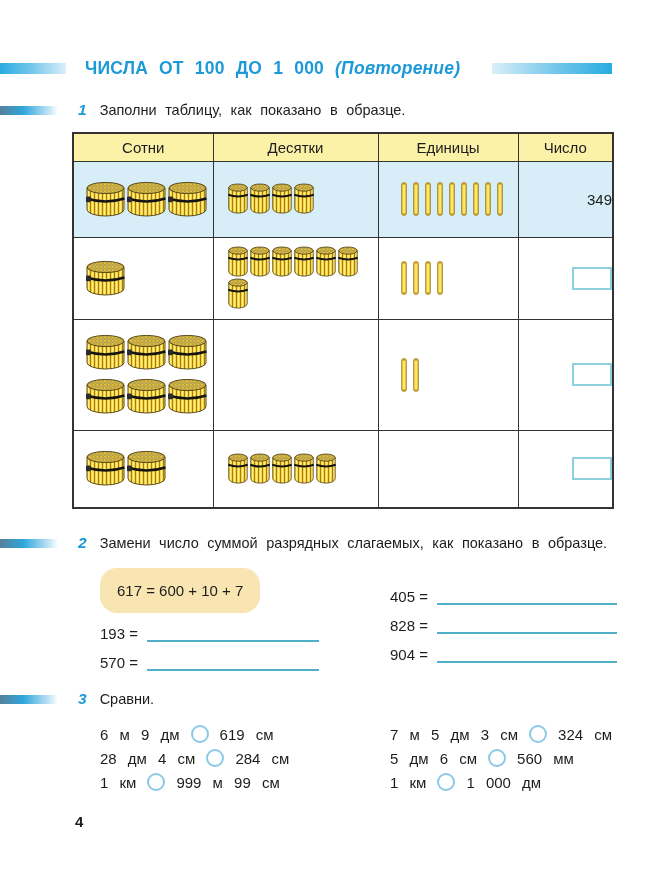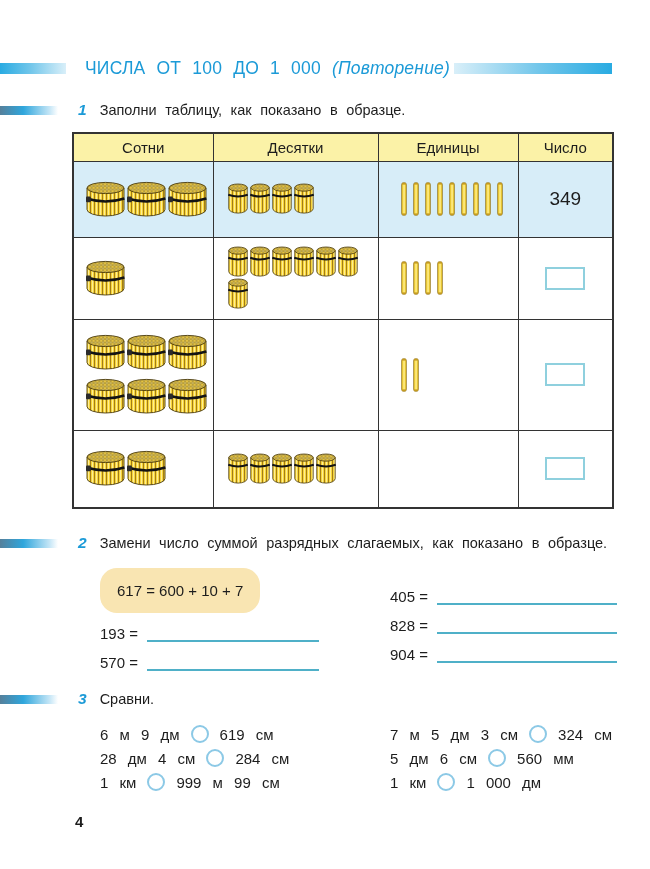--- a/index.html
+++ b/index.html
@@ -16,21 +16,21 @@
   body{background:#ffffff;}
   .page{
     position:relative;width:650px;height:869px;background:#fff;
     font-family:"Liberation Sans",sans-serif;color:var(--ink);overflow:hidden;
   }
   
   .header{display:flex;align-items:center;width:612px;margin-top:58px;}
   .hbar{height:11px;background:linear-gradient(90deg,#29ABE2 0%,#6FC5EA 45%,#D9EFF9 100%);}
   .hbar-left{width:66px;flex:0 0 auto;}
   .hbar-right{flex:1 1 auto;background:linear-gradient(90deg,#D9EFF9 0%,#6FC5EA 55%,#29ABE2 100%);}
-  .title{white-space:nowrap;padding:0 4px 0 19px;font-size:17.5px;font-weight:normal;color:var(--accent);word-spacing:6px;letter-spacing:.2px;}
+  .title{white-space:nowrap;padding:0 32px 0 19px;font-size:17.5px;font-weight:bold;color:var(--accent);word-spacing:6px;letter-spacing:.2px;}
   .title .subtitle{font-style:italic;word-spacing:1px;}
   
   .task-head{display:flex;align-items:center;}
   .task-bar{width:58px;height:9px;flex:0 0 auto;
     background:linear-gradient(90deg,#55809B 0%,#2FA6DC 40%,#C3E5F6 85%,rgba(255,255,255,0) 100%);}
   .task-num{margin-left:20px;font-size:15.5px;font-weight:bold;font-style:italic;color:var(--accent);}
   .task-text{margin-left:13px;font-size:14.5px;word-spacing:4.5px;}
   .th1{margin-top:22px;}
   .th2{margin-top:25px;}
   .th3{margin-top:19px;}
@@ -40,21 +40,21 @@
   .pv th{height:28px;background:var(--thead-bg);font-size:15px;font-weight:normal;text-align:center;}
   .pv col.c1{width:140px;} .pv col.c2{width:165px;} .pv col.c3{width:140px;} .pv col.c4{width:95px;}
   .pv tbody tr:nth-child(1) td{height:76px;background:var(--example-bg);}
   .pv tbody tr:nth-child(2) td{height:82px;}
   .pv tbody tr:nth-child(3) td{height:111px;}
   .pv tbody tr:nth-child(4) td{height:78px;}
   .cell-icons{display:flex;flex-wrap:wrap;align-items:center;align-content:center;}
   td.hundreds-cell .cell-icons{padding-left:12px;column-gap:2px;row-gap:7px;width:134px;}
   td.tens-cell .cell-icons{padding-left:14px;column-gap:2px;}
   td.units-cell .cell-icons{padding-left:22px;column-gap:6px;}
-  td.num-cell{text-align:center;font-size:19px;}
+  td.num-cell{text-align:right;font-size:15px;}
   .answer-box{display:inline-block;width:40px;height:23px;border:2px solid var(--boxb);background:#fff;vertical-align:middle;}
   .bundle{display:block;}
   
   .ex2{display:grid;grid-template-columns:290px auto;margin:16px 0 0 100px;}
   .example-pill{display:inline-block;background:var(--pill-bg);border-radius:17px;padding:14px 17px;font-size:15px;}
   .eq-row{display:flex;align-items:flex-end;margin-top:13px;height:16px;}
   .eq-label{font-size:15px;white-space:nowrap;}
   .write-line{display:inline-block;border-bottom:2px solid var(--line);margin-left:9px;height:13px;}
   .ex2-left .write-line{width:172px;}
   .ex2-right{margin-top:21px;}

